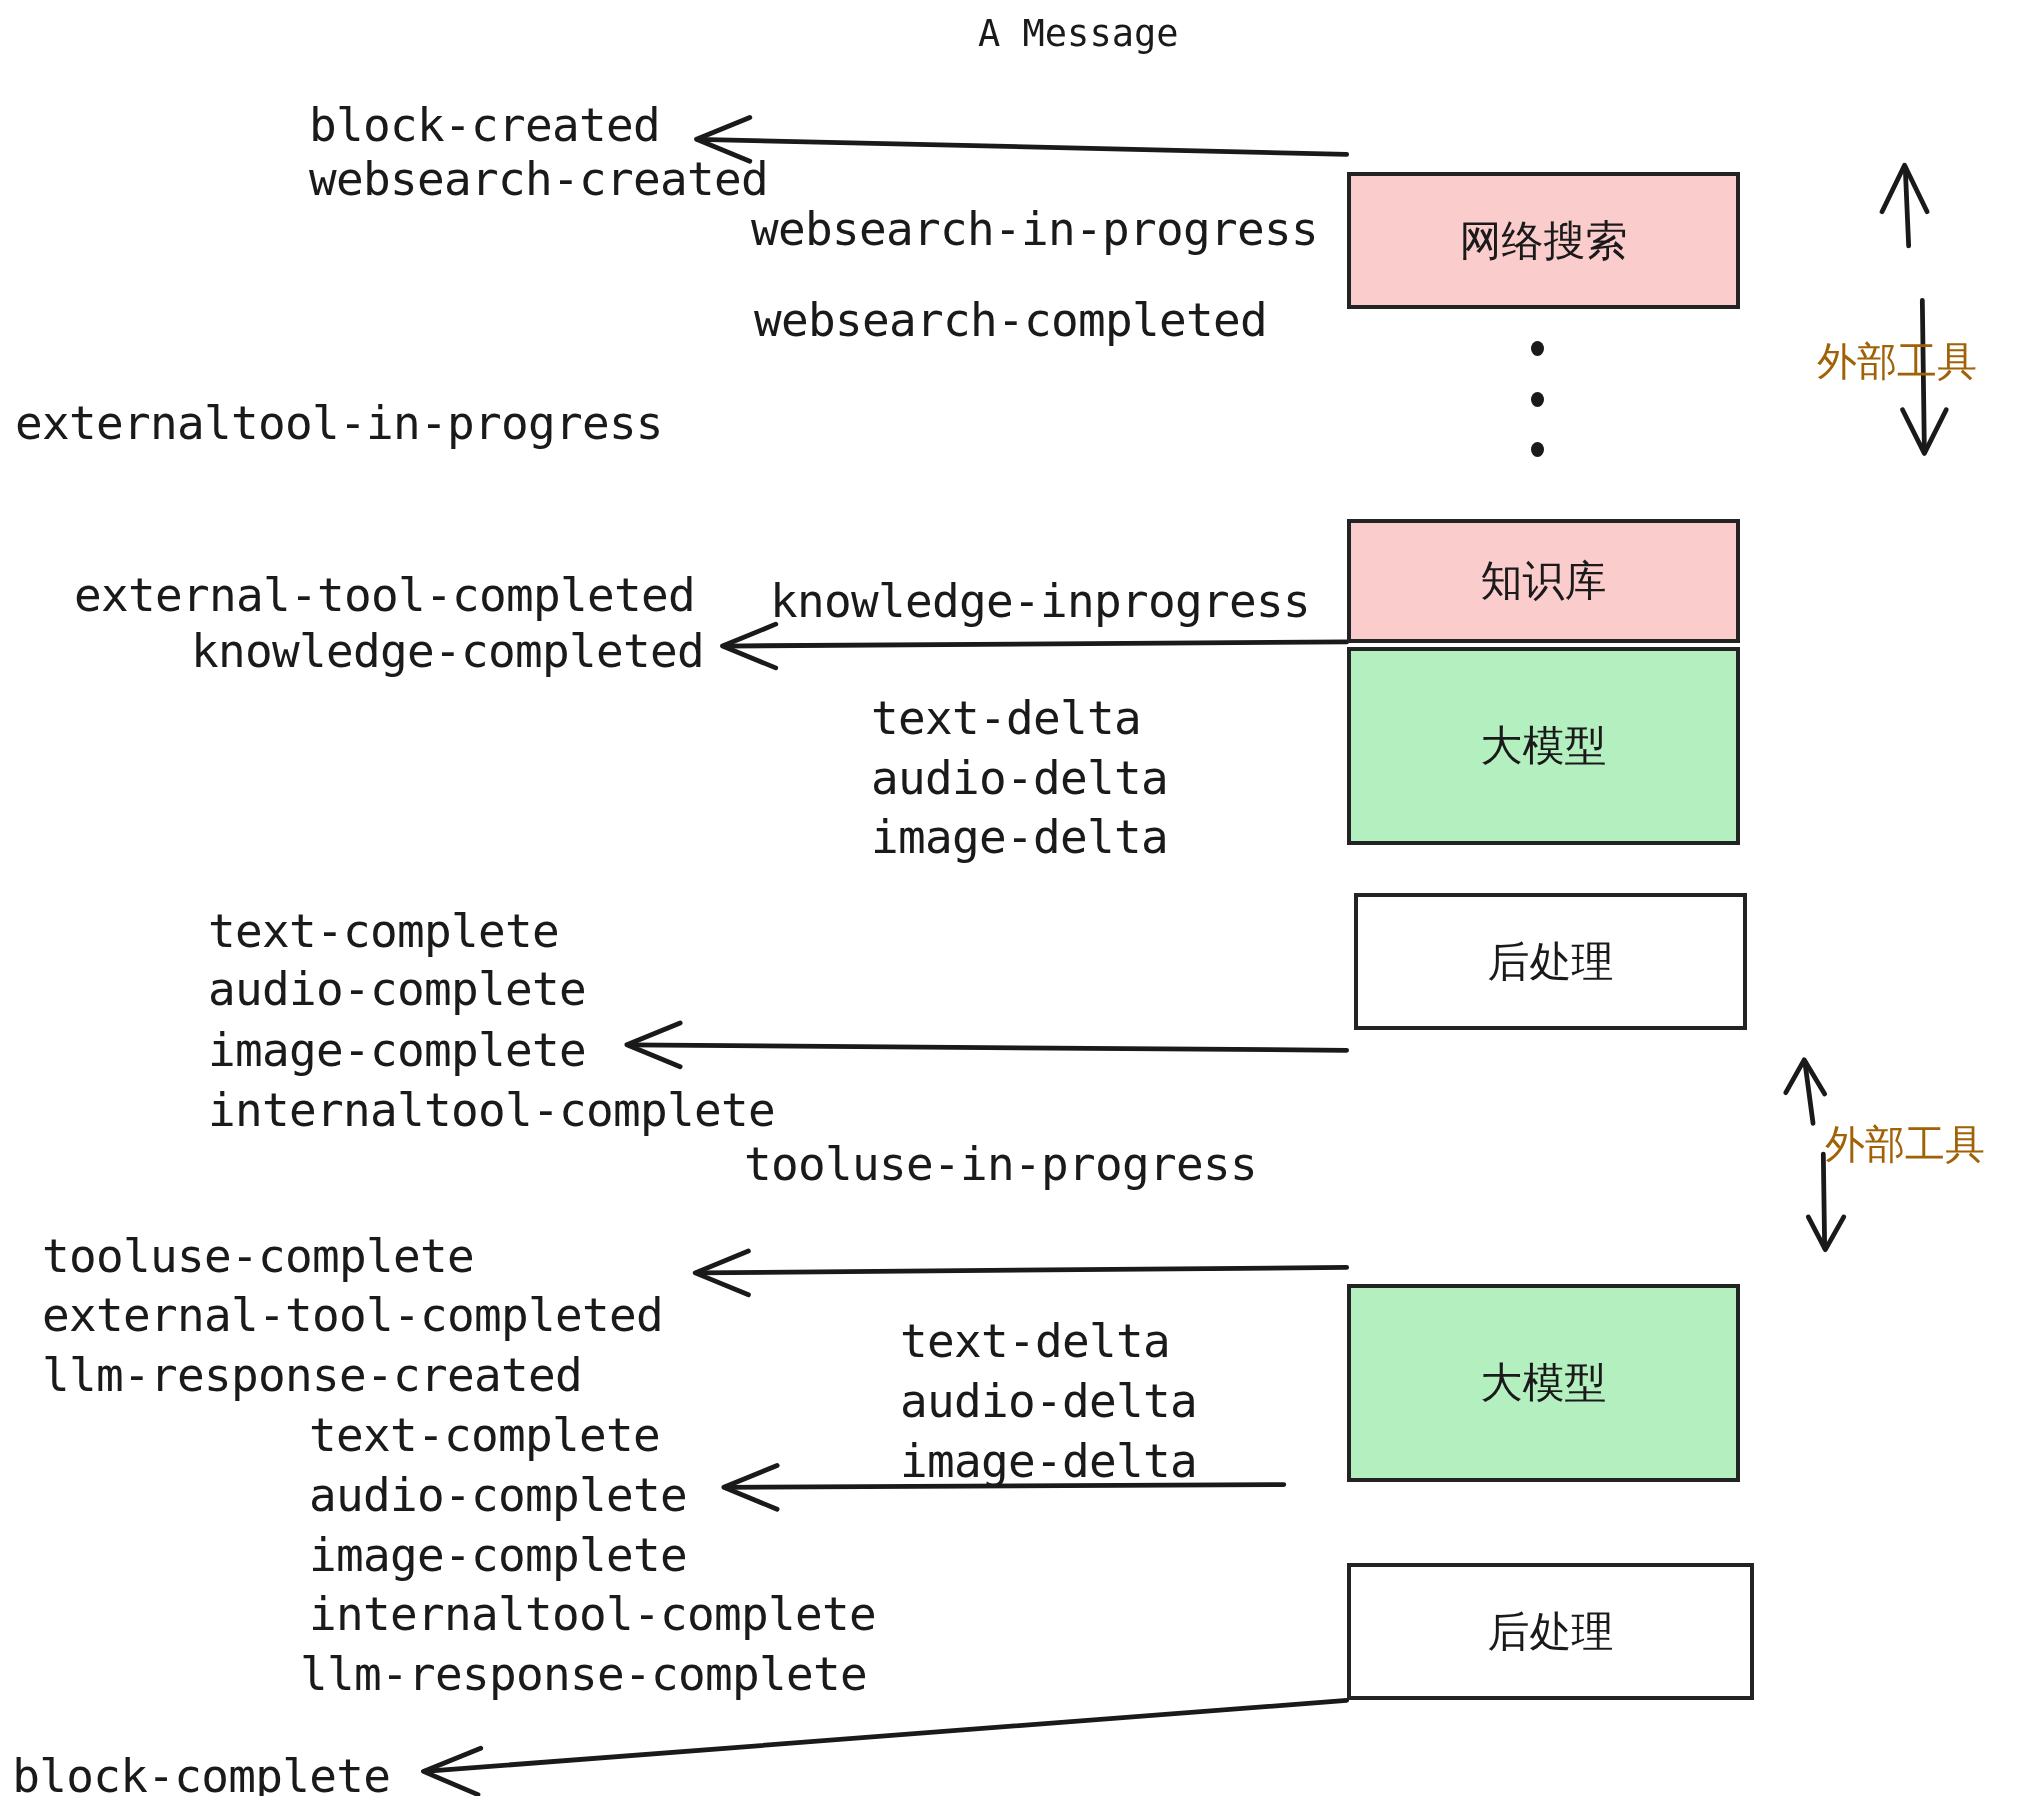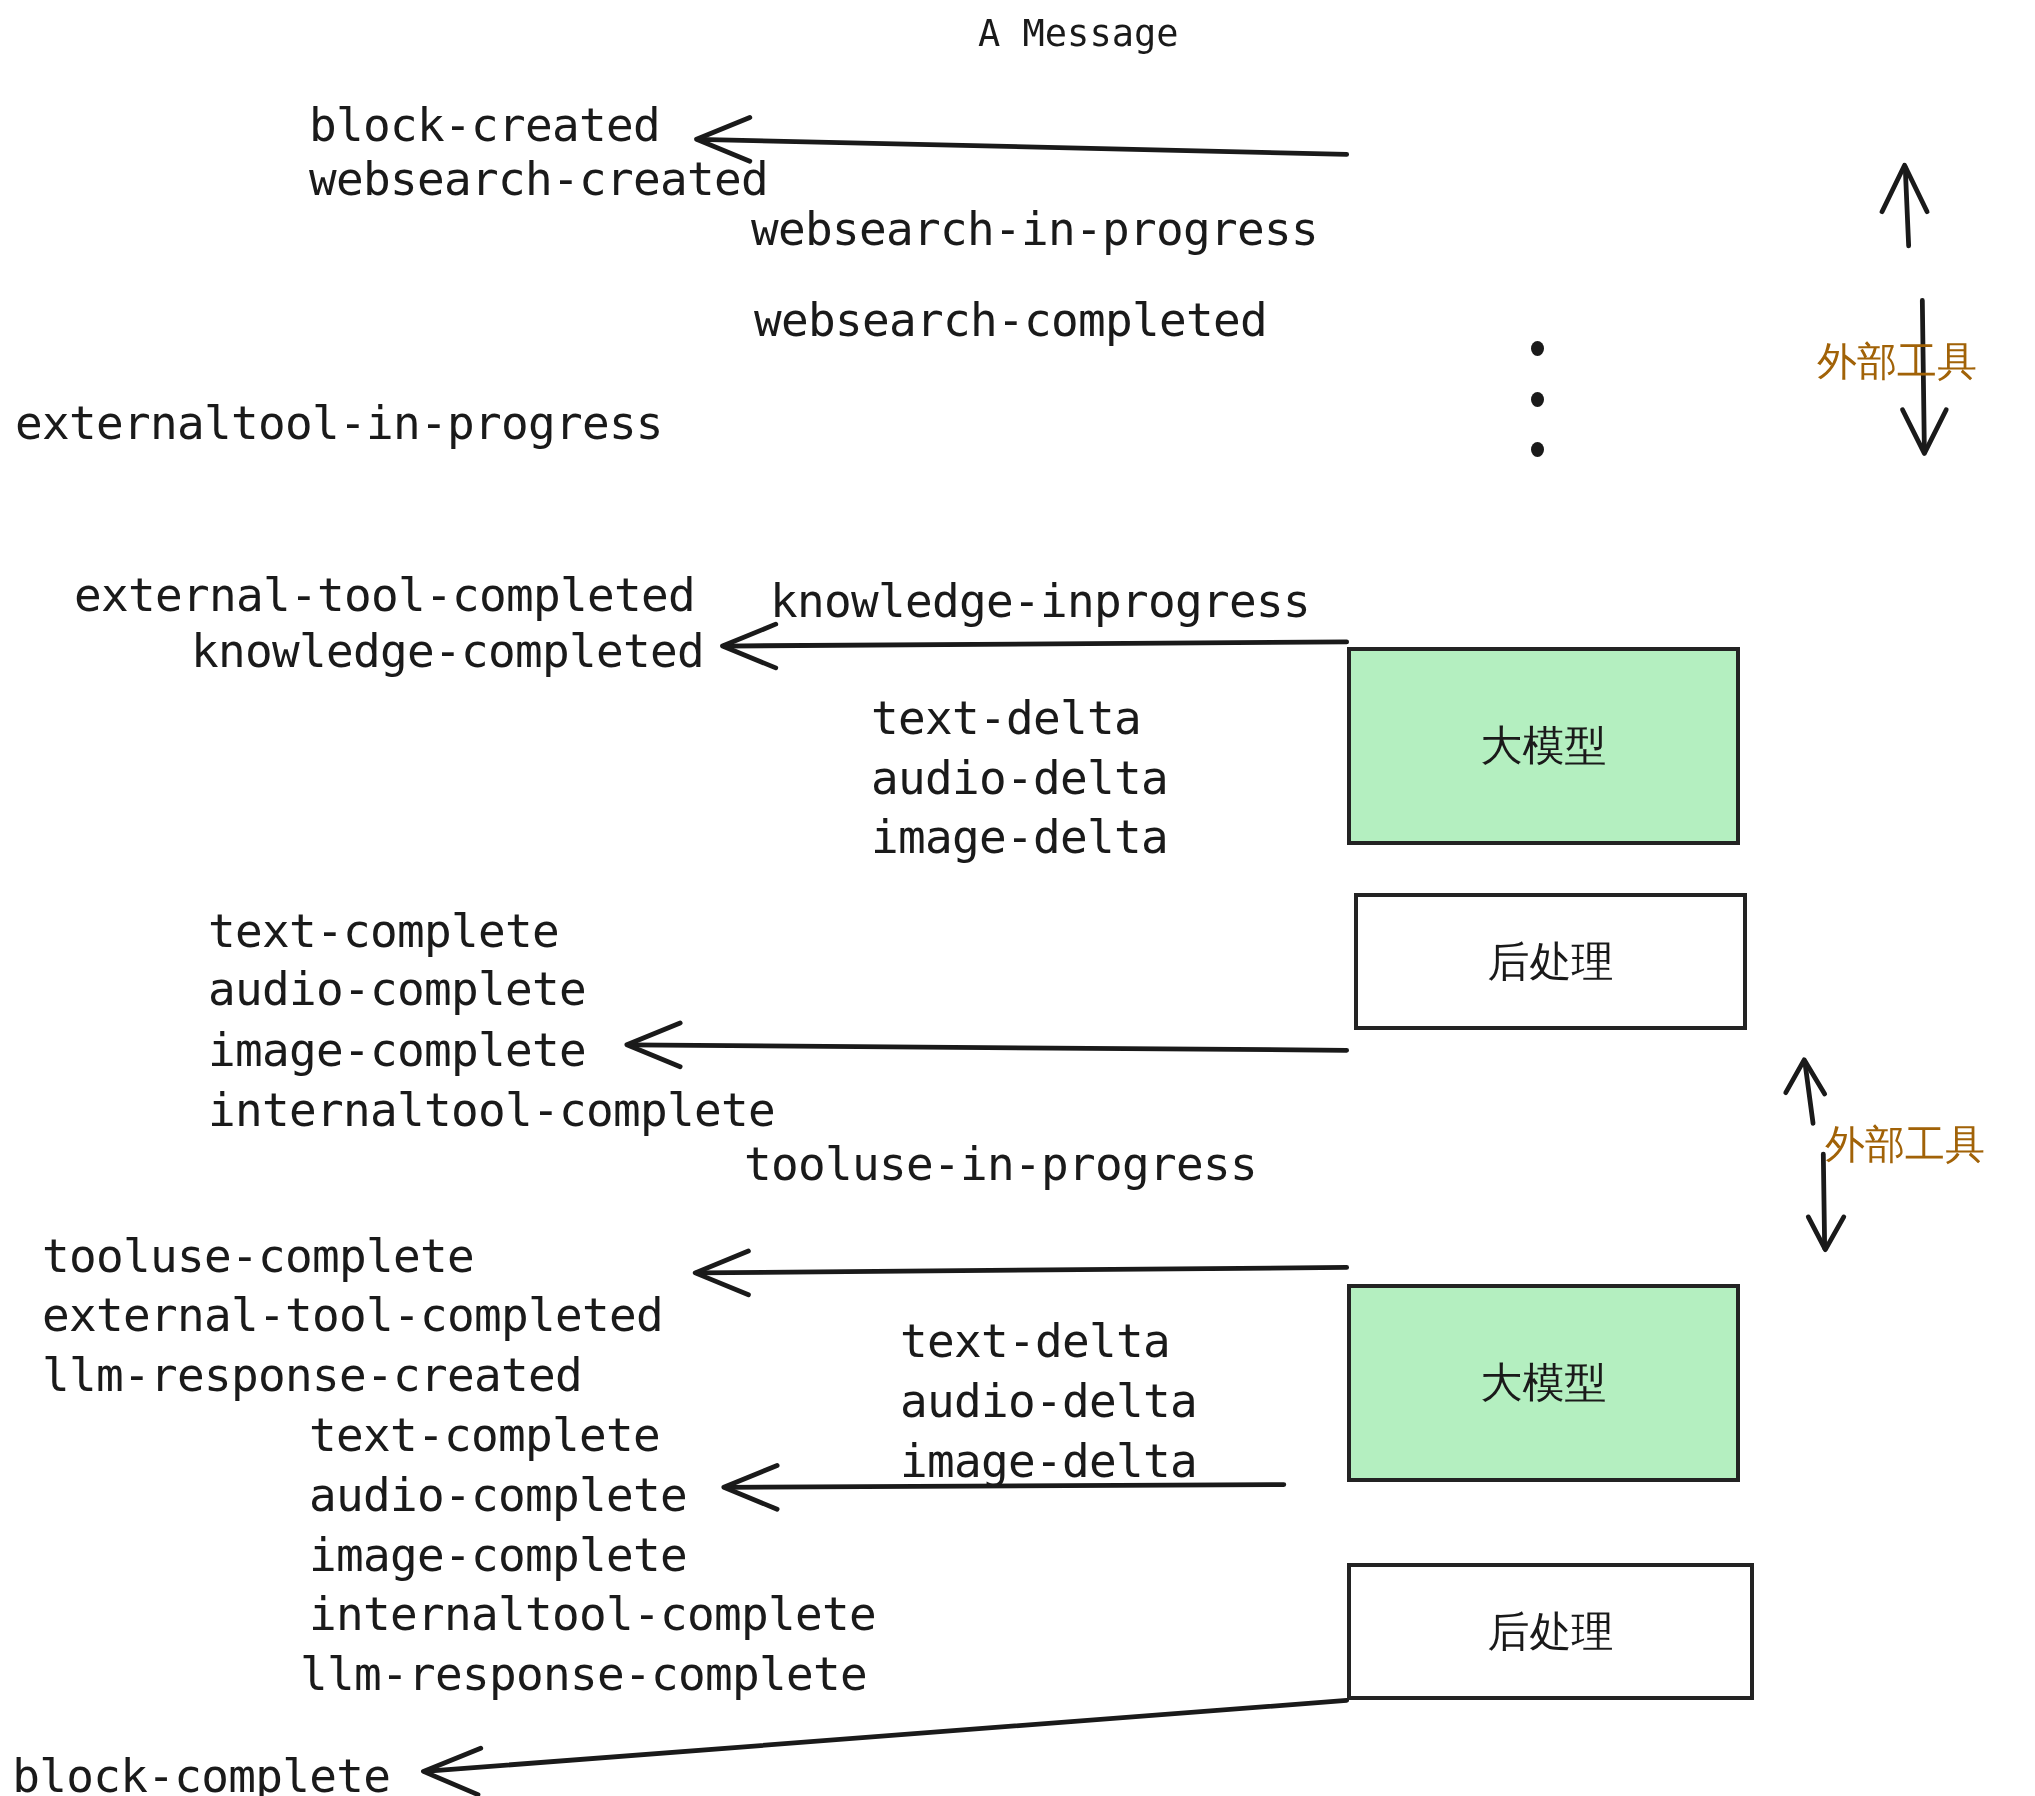--- a/index.html
+++ b/index.html
@@ -78,27 +78,33 @@
     </g>
 
     <g>
       <line x1="2655" y1="1645" x2="2643" y2="1555"></line>
       <polyline points="2615,1600 2642,1552 2672,1602"></polyline>
       <line x1="2670" y1="1690" x2="2672" y2="1828"></line>
       <polyline points="2648,1782 2673,1830 2700,1782"></polyline>
     </g>
   </svg>
 
+  <div class="box" style="left:1347px;top:172px;width:393px;height:137px;background:#FBCCCC;">
+    <span>网络搜索</span>
+  </div>
 
   <div class="dots" style="left:1530px;top:341px;width:15px;height:116px;">
     <i></i>
     <i></i>
     <i></i>
   </div>
 
+  <div class="box" style="left:1347px;top:519px;width:393px;height:124px;background:#FBCCCC;">
+    <span>知识库</span>
+  </div>
 
   <div class="box" style="left:1347px;top:647px;width:393px;height:198px;background:#B4EFC0;">
     <span>大模型</span>
   </div>
 
   <div class="box" style="left:1354px;top:893px;width:393px;height:137px;background:#FFFFFF;">
     <span>后处理</span>
   </div>
 
 

